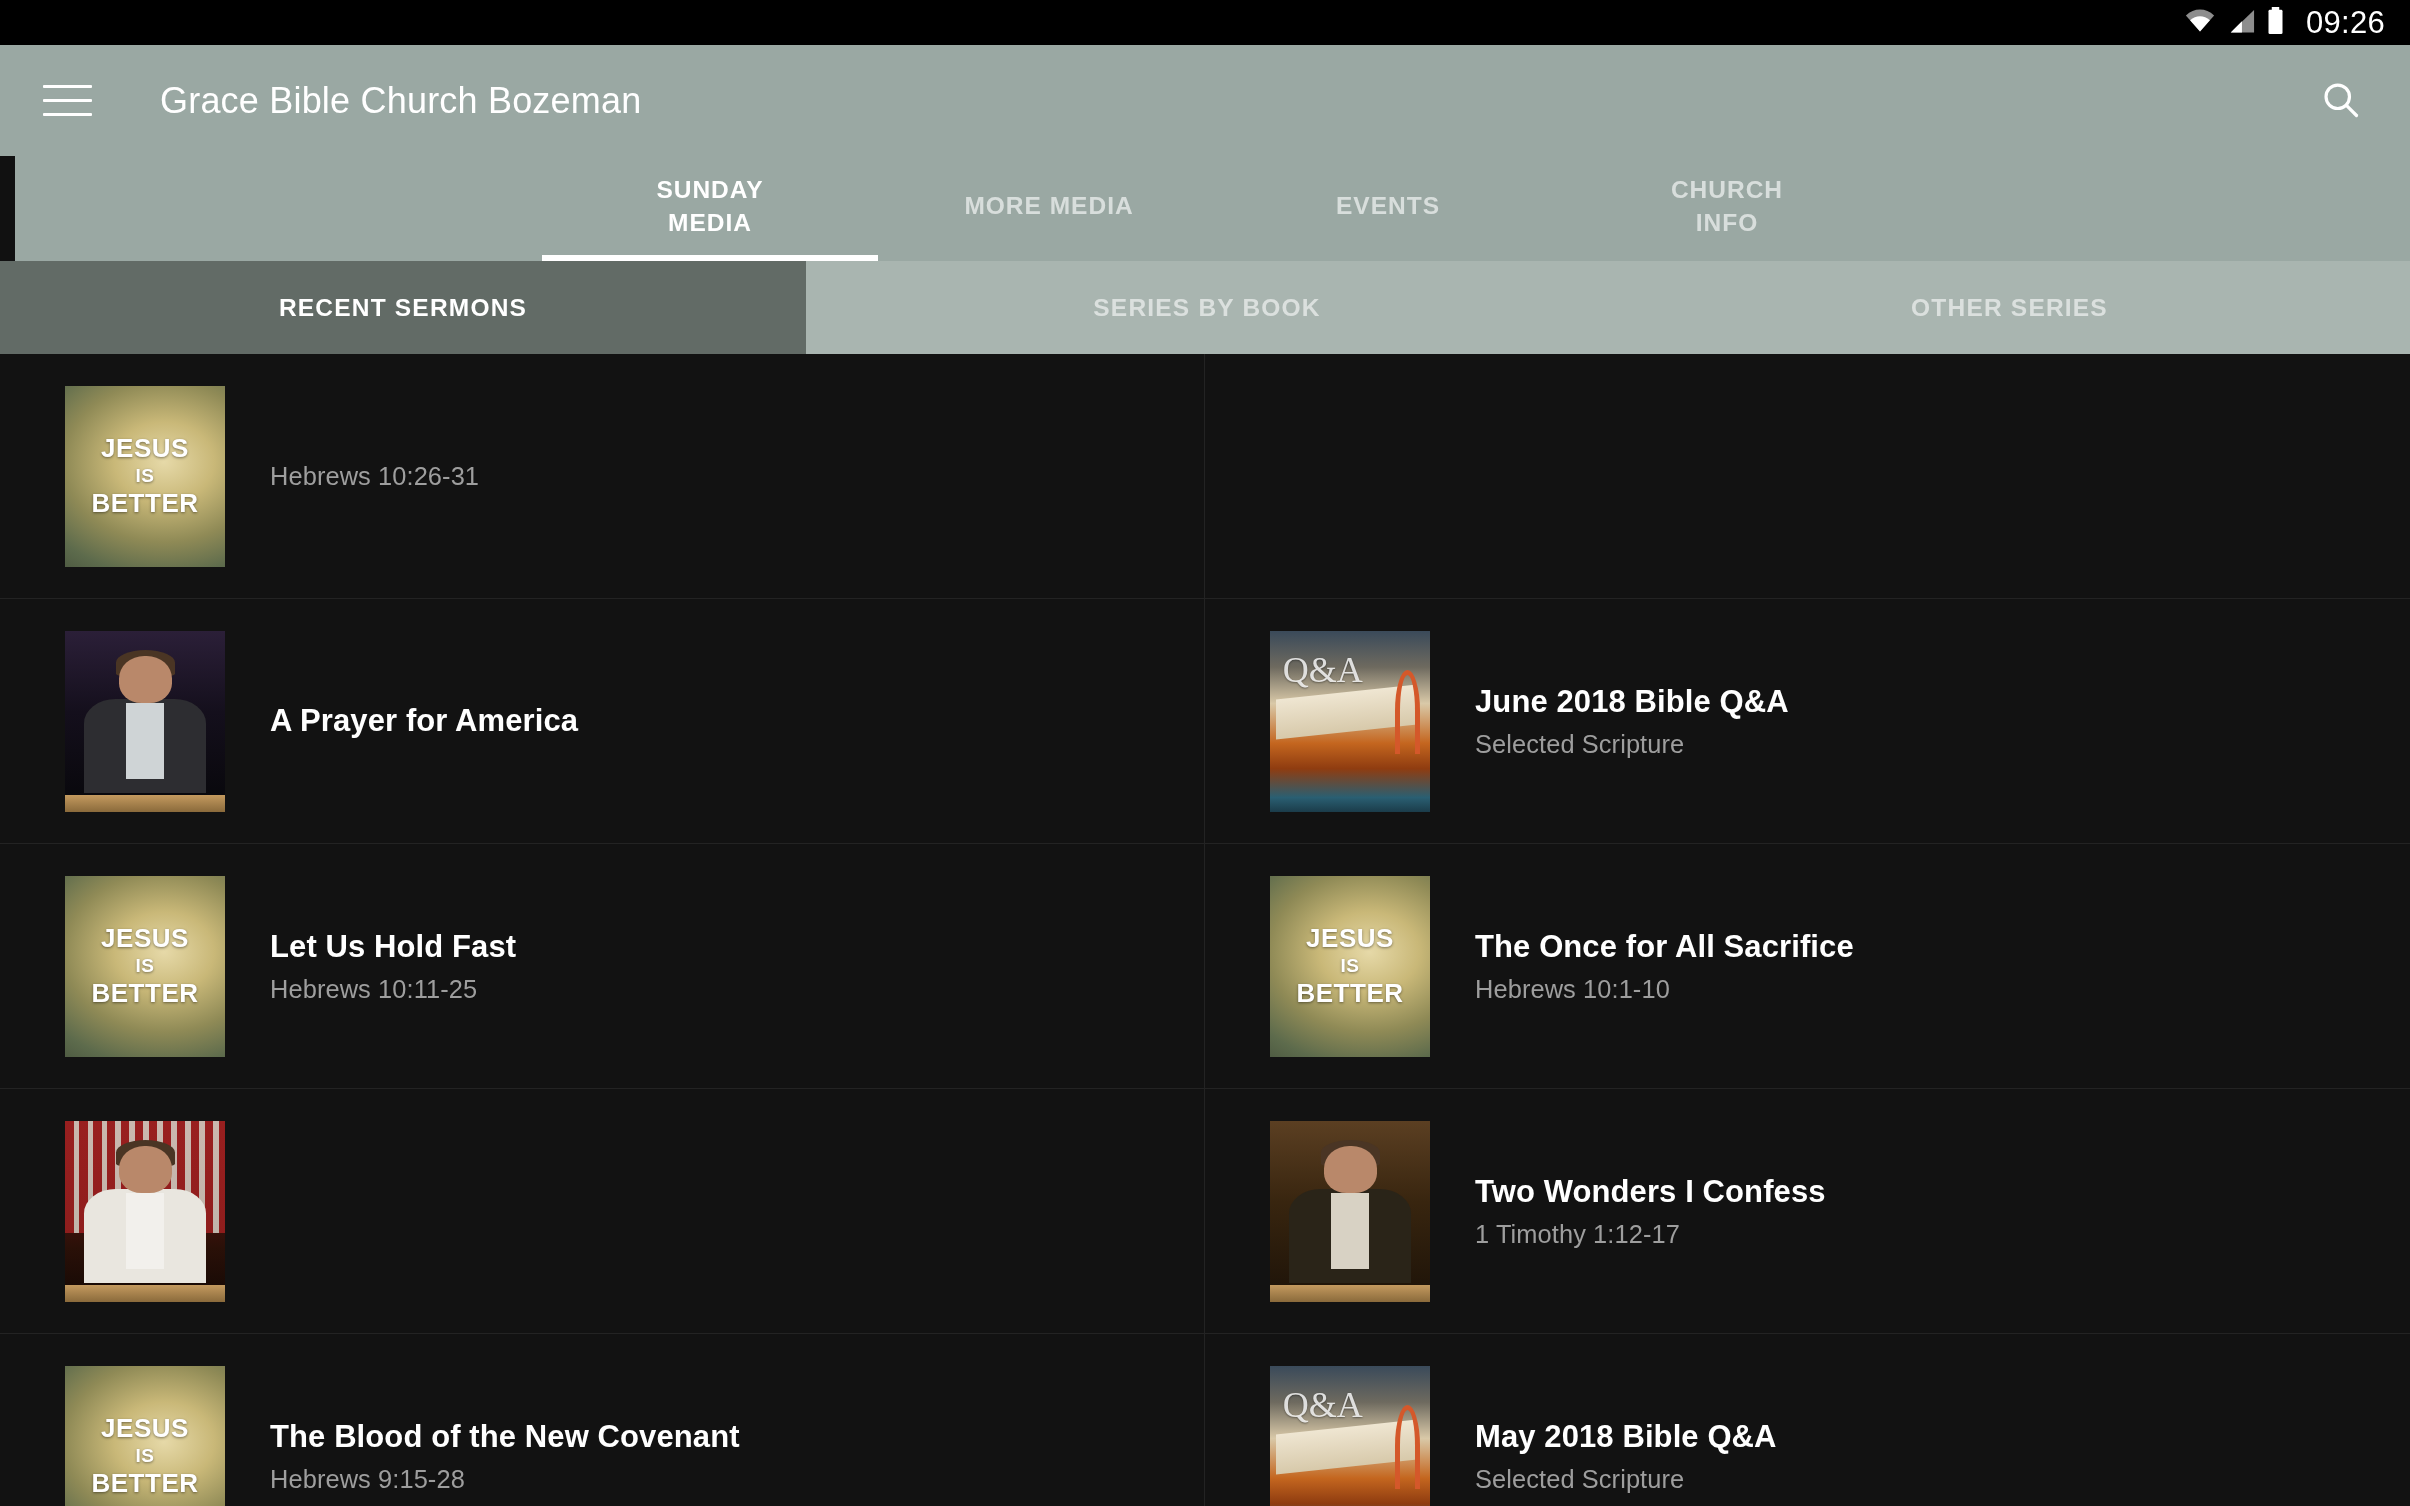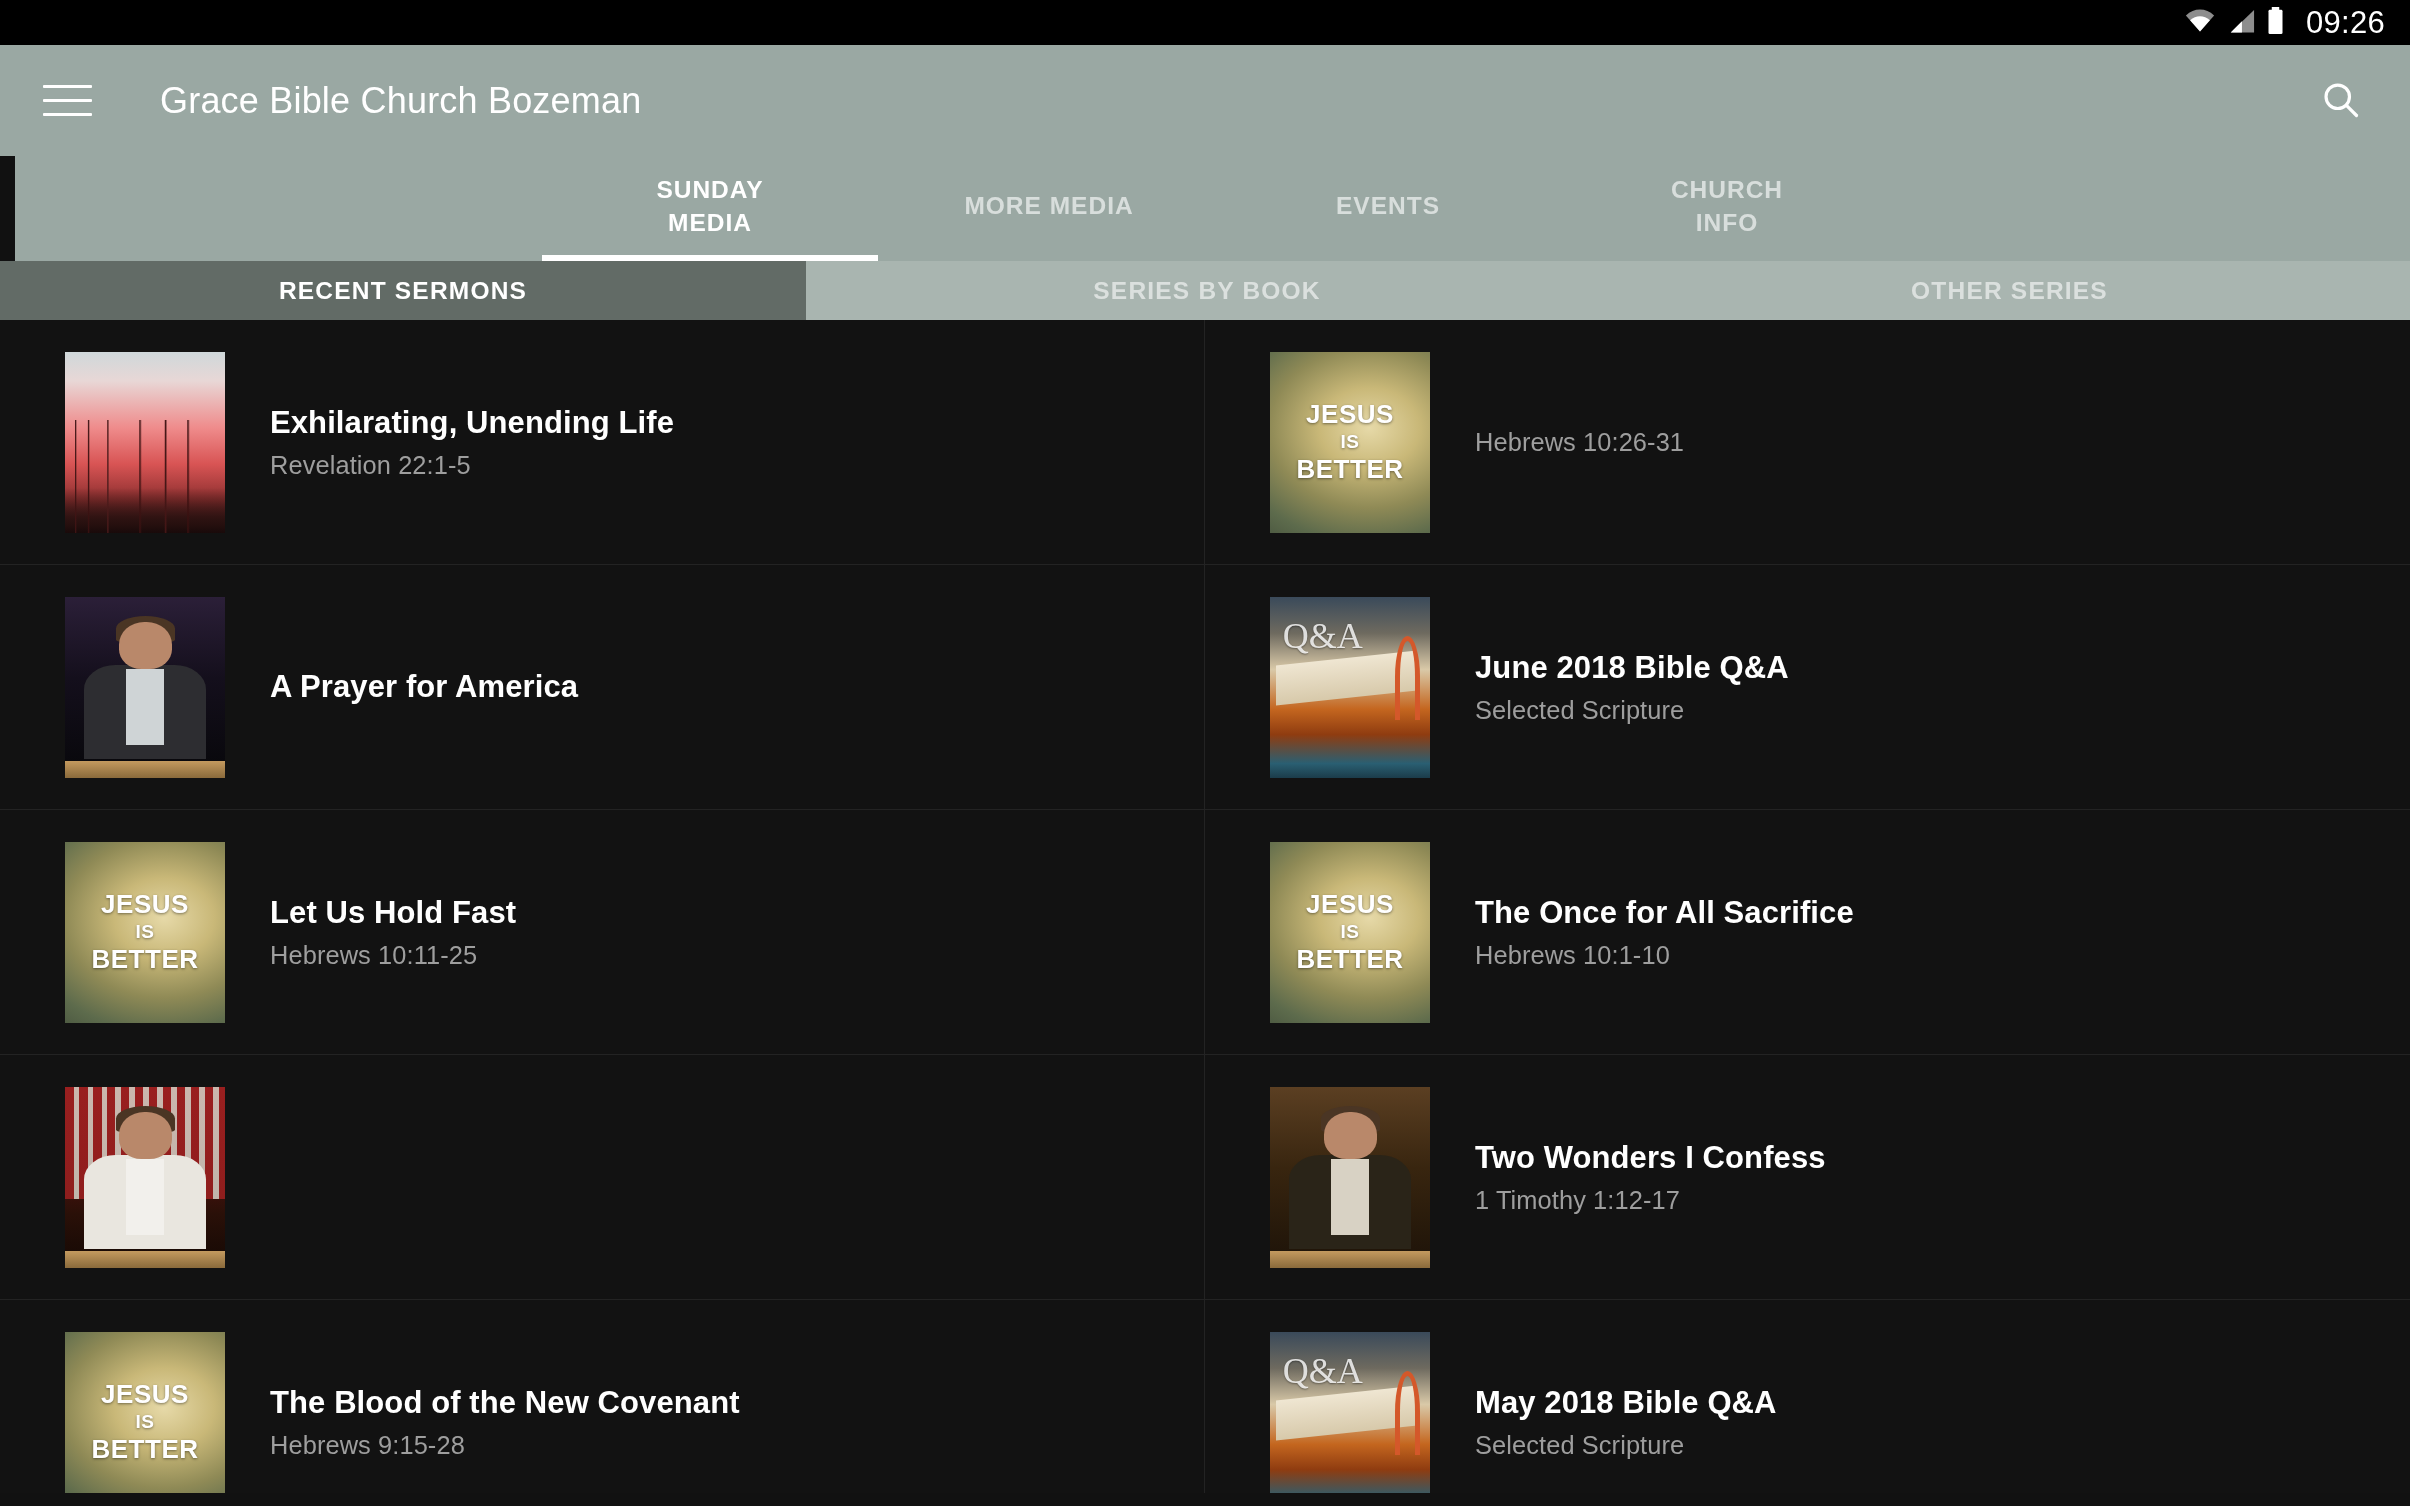--- a/index.html
+++ b/index.html
@@ -110,21 +110,21 @@
     content: "";
     position: absolute;
     left: 1.9px; right: 1.9px;
     bottom: 0;
     height: 5.6px;
     background: #ffffff;
   }
 
   
   .subtab-bar {
-    height: 59px;
+    height: 93px;
     display: flex;
     background: #a9b5b0;
   }
   .subtab {
     display: flex;
     align-items: center;
     justify-content: center;
     cursor: pointer;
     position: relative;
   }
@@ -375,31 +375,20 @@
     <div class="subtab-label">SERIES BY BOOK</div>
   </div>
   <div class="subtab">
     <div class="subtab-label">OTHER SERIES</div>
   </div>
 </div>
 
 <div class="sermon-grid">
     <div class="sermon-row">
       <div class="sermon-cell">
-        <div class="thumb th-forest">
-          <div class="thumb-inner">
-            <div class="trees"></div>
-          </div>
-        </div>
-        <div class="sermon-text">
-          <div class="sermon-title">Exhilarating, Unending Life</div>
-          <div class="sermon-sub">Revelation 22:1-5</div>
-        </div>
-      </div>
-      <div class="sermon-cell">
         <div class="thumb th-jesus">
           <div class="thumb-inner">
             <div class="jb">
               <div class="l1">JESUS</div>
               <div class="l2">IS</div>
               <div class="l3">BETTER</div>
             </div>
           </div>
         </div>
         <div class="sermon-text">

